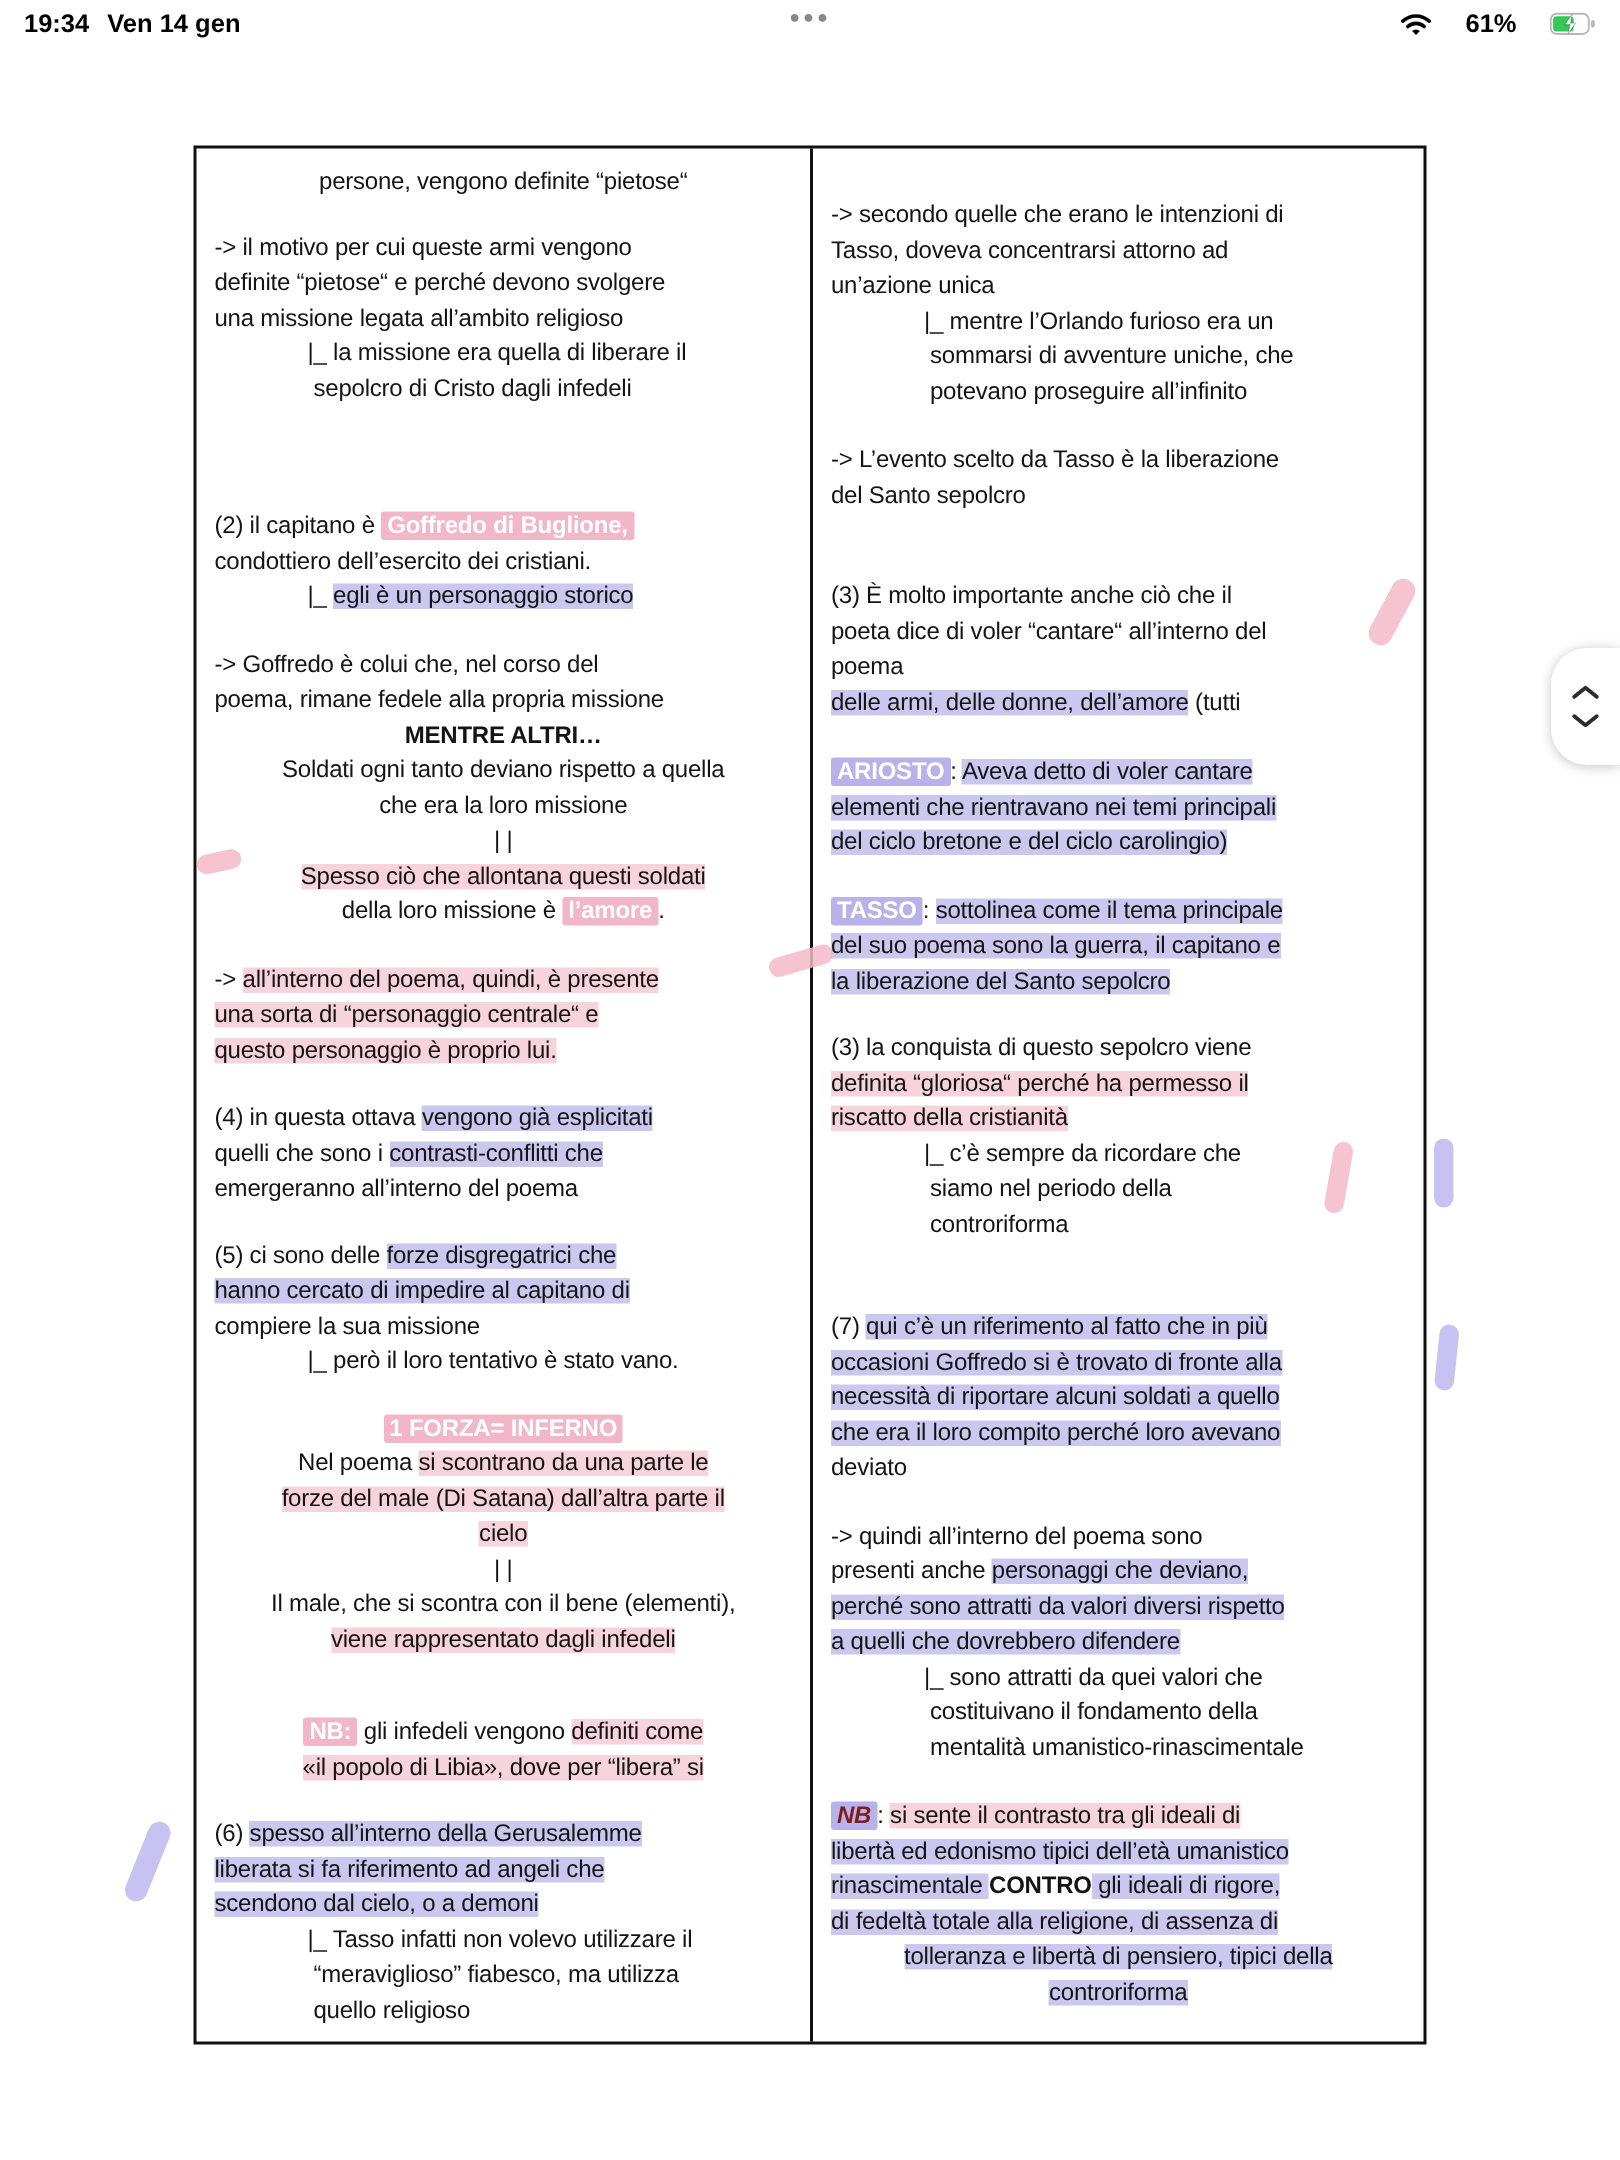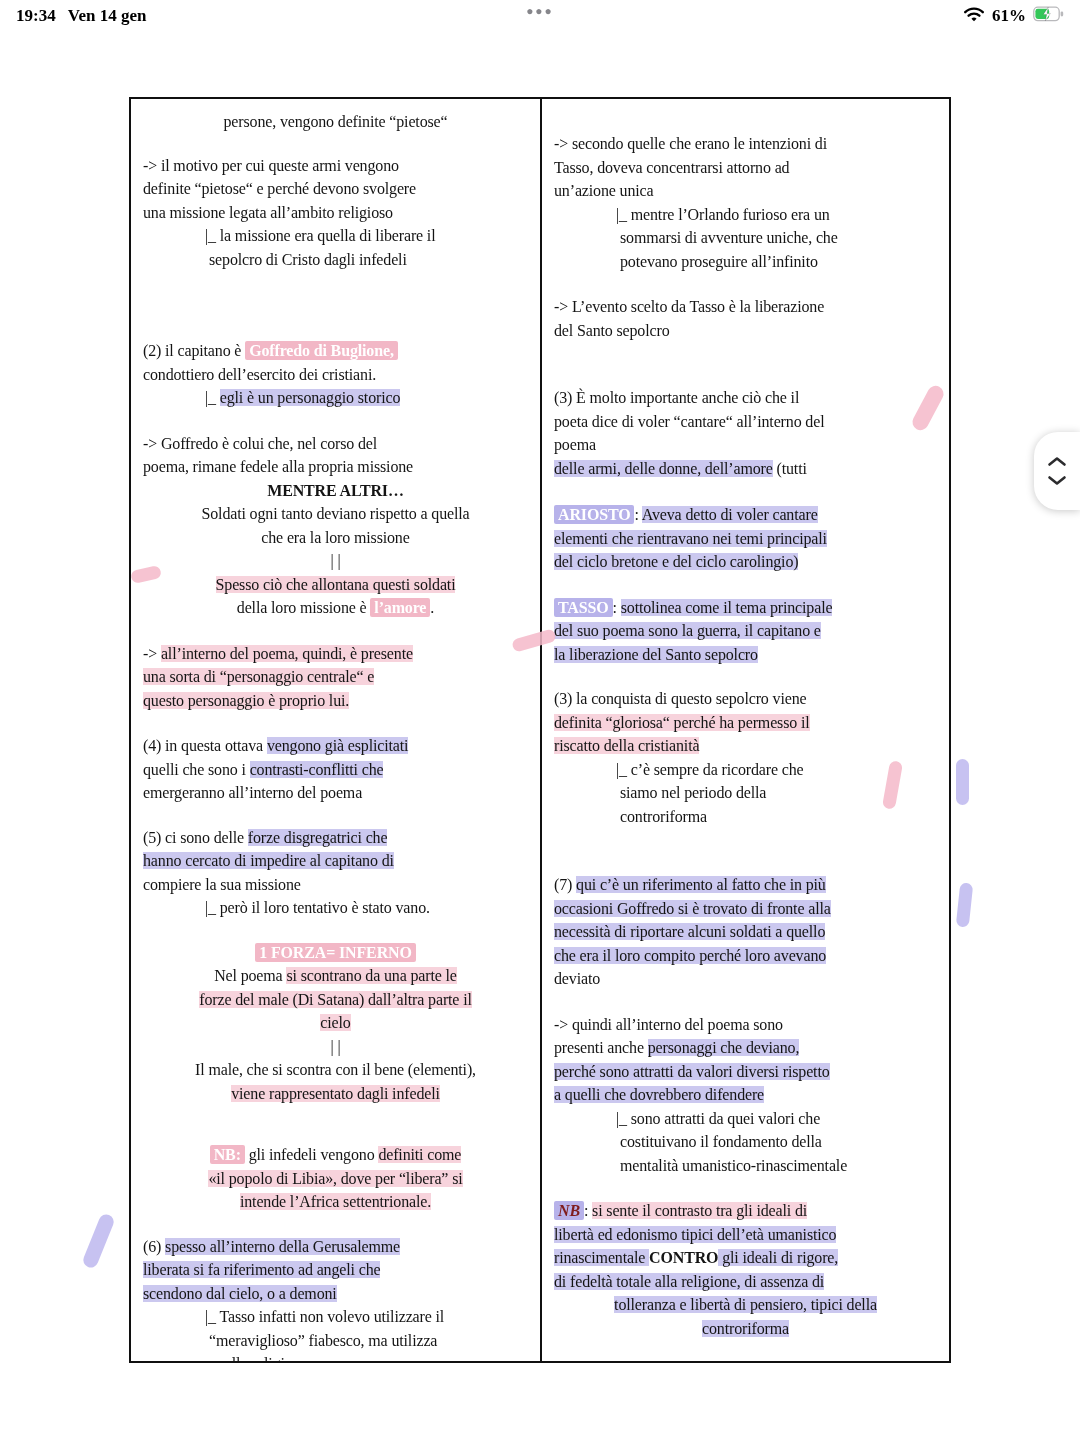--- a/index.html
+++ b/index.html
@@ -1,32 +1,32 @@
 <!DOCTYPE html>
 <html style="--pink-highlight: #f7d3dc; --purple-highlight: #cbc8ef; --pink-label: #f2b7c6; --purple-label: #b7b2ea; --smudge-pink: #f5b9c9; --smudge-purple: #bdb7ef; --battery-green: #34c759;"><head>
 <meta charset="utf-8">
 <style>
   * { margin:0; padding:0; box-sizing:border-box; }
   html,body { background:#fff; }
   .screen {
     position:relative; width:1080px; height:1440px; background:#fff;
-    font-family:Liberation Serif, serif; color:#111; overflow:hidden;
+    font-family:Liberation Sans, sans-serif; color:#111; overflow:hidden;
   }
   
   .status-bar {
     position:absolute; top:0; left:0; width:100%; height:32px;
     display:flex; align-items:center; justify-content:space-between;
     padding:0 16px; font-size:17px; font-weight:bold; color:#000;
   }
   .sb-left { display:flex; gap:12px; align-items:center; }
   .sb-center {
     position:absolute; left:50%; top:4px; transform:translateX(-50%);
     font-size:12px; letter-spacing:2px; color:#86868b; font-weight:bold;
   }
-  .sb-right { display:flex; gap:7px; }
+  .sb-right { display:flex; gap:22px; align-items:center; }
   .sb-right svg { display:block; }
   
   .note-page { position:absolute; inset:0; }
   .note-table {
     position:absolute; left:129px; top:97px; width:822px; height:1266px;
     border:2.5px solid #101010; display:flex; background:#fff;
   }
   .col {
     width:50%; padding:11px 8px 0 12px;
     font-size:16px; line-height:23.5px; letter-spacing:-0.15px;
@@ -119,21 +119,20 @@
           <div class="line ind1"><span>|_ però il loro tentativo è stato vano.</span></div>
           <div class="line center" style="margin-top: 21px;"><span class="hl-pinkL">1 FORZA= INFERNO</span></div>
           <div class="line center"><span>Nel poema </span><span class="hl-pink">si scontrano da una parte le</span></div>
           <div class="line center"><span class="hl-pink">forze del male (Di Satana) dall’altra parte il</span></div>
           <div class="line center"><span class="hl-pink">cielo</span></div>
           <div class="line center"><span>| |</span></div>
           <div class="line center"><span>Il male, che si scontra con il bene (elementi),</span></div>
           <div class="line center"><span class="hl-pink">viene rappresentato dagli infedeli</span></div>
           <div class="line center" style="margin-top: 38px;"><span class="hl-pinkL">NB:</span><span> gli infedeli vengono </span><span class="hl-pink">definiti come</span></div>
           <div class="line center"><span class="hl-pink">«il popolo di Libia», dove per “libera” si</span></div>
-          <div class="line center"><span class="hl-pink">intende l’Africa settentrionale.</span></div>
           <div class="line" style="margin-top: 21px;"><span>(6) </span><span class="hl-purple">spesso all’interno della Gerusalemme</span></div>
           <div class="line"><span class="hl-purple">liberata si fa riferimento ad angeli che</span></div>
           <div class="line"><span class="hl-purple">scendono dal cielo, o a demoni</span></div>
           <div class="line ind1"><span>|_ Tasso infatti non volevo utilizzare il</span></div>
           <div class="line ind2"><span>“meraviglioso” fiabesco, ma utilizza</span></div>
           <div class="line ind2"><span>quello religioso</span></div>
         </div>
       <div class="col right">
           <div class="line" style="margin-top: 22px;"><span>-&gt; secondo quelle che erano le intenzioni di</span></div>
           <div class="line"><span>Tasso, doveva concentrarsi attorno ad</span></div>

